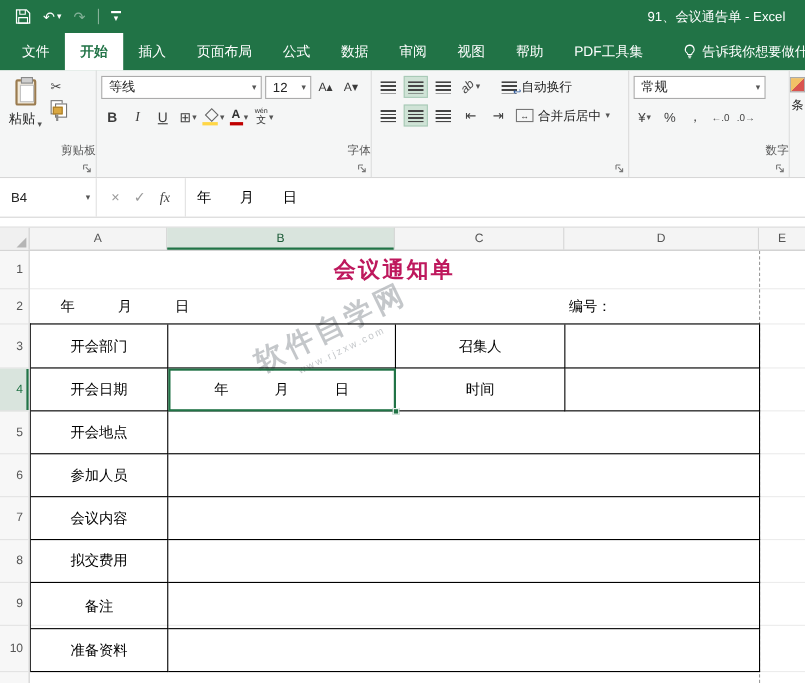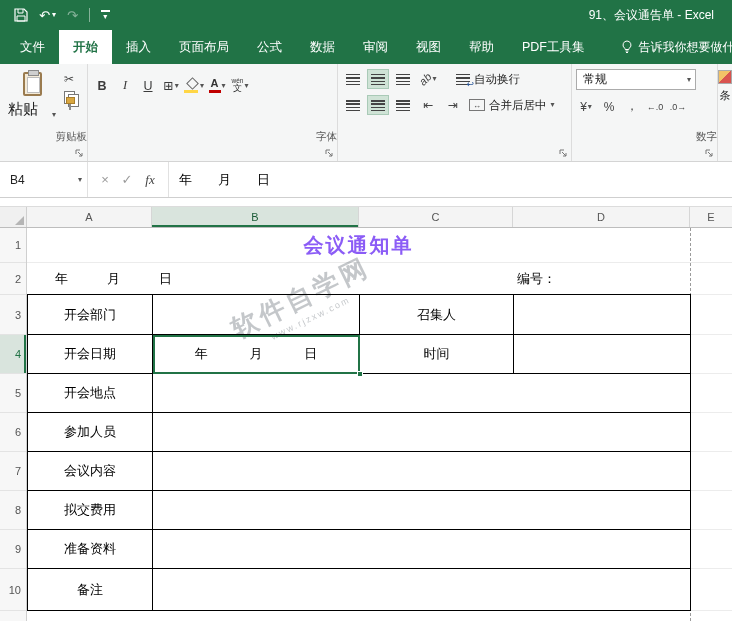--- a/index.html
+++ b/index.html
@@ -33,21 +33,21 @@
   .dd{font-size:8px;color:#555;line-height:1;}
   .dd::after{content:"▾";}
   .combo{background:#fff;border:1px solid #ababab;height:21px;display:flex;align-items:center;
     justify-content:space-between;font-size:12px;color:#222;padding:0 4px 0 6px;}
   .sbtn{height:21px;min-width:20px;display:inline-flex;align-items:center;justify-content:center;
     gap:1px;font-size:12.5px;color:#3b3b3b;}
 
   .g-clip{width:88px;}
   .clipwrap{display:flex;gap:8px;padding-left:4px;}
   .pastebtn{display:flex;flex-direction:column;align-items:center;gap:4px;padding-top:3px;}
-  .pastelabel{display:flex;align-items:flex-end;gap:14px;font-size:15px;color:#222;}
+  .pastelabel{display:flex;align-items:flex-end;gap:2px;font-size:12px;color:#222;}
   .clipicons{display:flex;flex-direction:column;gap:6px;padding-top:4px;align-items:flex-start;}
   .ic-paste{width:19px;height:24px;border:2px solid #9a7b4f;background:#f3ead8;border-radius:2px;position:relative;}
   .ic-paste::before{content:"";position:absolute;top:-4px;left:3px;width:9px;height:4px;background:#cfcfcf;border:1px solid #8a8a8a;}
   .ic-paste::after{content:"";position:absolute;left:2px;top:3px;width:11px;height:14px;background:#fff;border:1px solid #bdbdbd;}
   .ic-cut{font-size:12px;color:#444;line-height:1;}
   .ic-copy{position:relative;width:15px;height:15px;}
   .ic-copy::before{content:"";position:absolute;left:0;top:0;width:9px;height:11px;border:1px solid #777;background:#fff;}
   .ic-copy::after{content:"";position:absolute;left:4px;top:3px;width:9px;height:11px;border:1px solid #777;background:#fff;}
   .ic-brush{position:relative;width:12px;height:14px;}
   .ic-brush::before{content:"";position:absolute;top:0;left:2px;width:7px;height:5px;background:#d9a741;border:1px solid #a87d2a;}
@@ -125,21 +125,21 @@
   .h35{height:35px;} .h32{height:32px;} .h40{height:40px;} .h39{height:39px;} .h42{height:42px;} .h10{height:10px;}
   .gridlines{position:absolute;left:27px;right:0;top:0;z-index:0;}
   .gl{border-bottom:1px solid #ececec;}
   .pagebreak{position:absolute;left:690px;top:0;bottom:0;border-left:1px dashed #9b9b9b;z-index:1;}
   .watermark{position:absolute;left:228px;top:52px;transform:rotate(-26deg);text-align:center;
     color:rgba(125,131,137,.45);z-index:1;pointer-events:none;white-space:nowrap;}
   .wm1{font-size:26px;font-weight:bold;letter-spacing:4px;}
   .wm2{font-size:9px;letter-spacing:2px;}
   .sheetlayer{position:absolute;inset:0;z-index:2;}
   .sheet-title{position:absolute;left:27px;top:0;width:663px;height:35px;display:flex;
-    align-items:center;justify-content:center;font-size:20px;font-weight:bold;color:#8b5cf6;letter-spacing:2px;}
+    align-items:center;justify-content:center;font-size:20px;font-weight:bold;color:#be185d;letter-spacing:2px;}
   .dateline{position:absolute;left:55px;top:35px;height:32px;line-height:32px;font-size:13px;color:#000;}
   .numlabel{position:absolute;left:517px;top:35px;height:32px;line-height:32px;font-size:13px;color:#000;}
   .form{position:absolute;left:27px;top:66px;width:664px;border-top:1px solid #000;border-left:1px solid #000;}
   .frow{display:flex;}
   .cell{border-right:1px solid #000;border-bottom:1px solid #000;display:flex;align-items:center;
     justify-content:center;font-size:13px;color:#000;position:relative;background:transparent;}
   .cA{width:125px;} .cB{width:207px;} .cC{width:154px;} .cRest{flex:1;}
   .selcell{justify-content:space-evenly;outline:2px solid #217346;outline-offset:-2px;z-index:3;}
   .handle{position:absolute;right:-4px;bottom:-4px;width:6px;height:6px;background:#217346;border:1px solid #fff;z-index:5;}
 </style>
@@ -213,20 +213,36 @@
       </div>
       <div class="glabel">剪贴板</div>
       <span class="launcher">
         <svg width="9" height="9" viewBox="0 0 9 9">
             <path d="M1 1h4M1 1v4M3 3l4 4M7 4v3H4" stroke="#777" fill="none"></path>
           </svg>
       </span>
     </div>
 
     <div class="rgroup g-font">
+      <div class="frow1">
+        <div class="combo w-fontname">
+          <span>等线</span>
+          <span class="dd"></span>
+        </div>
+        <div class="combo w-fontsize">
+          <span>12</span>
+          <span class="dd"></span>
+        </div>
+        <span class="sbtn gs-font">
+            <span>A▴</span>
+          </span>
+        <span class="sbtn gs-font">
+            <span>A▾</span>
+          </span>
+      </div>
       <div class="frow2">
         <span class="sbtn bold">B</span>
         <span class="sbtn ital">I</span>
         <span class="sbtn und">U</span>
         <span class="sbtn">
           <span>⊞</span>
             <span class="dd"></span>
         </span>
         <span class="sbtn">
           <span class="ic-fill"></span>
@@ -439,25 +455,25 @@
           <div class="cell cRest"></div>
         </div>
         <div class="frow h39">
           <div class="cell cA">会议内容</div>
           <div class="cell cRest"></div>
         </div>
         <div class="frow h39">
           <div class="cell cA">拟交费用</div>
           <div class="cell cRest"></div>
         </div>
-        <div class="frow h39">
-          <div class="cell cA">准备资料</div>
-          <div class="cell cRest"></div>
-        </div>
         <div class="frow h42">
           <div class="cell cA">备注</div>
           <div class="cell cRest"></div>
         </div>
+        <div class="frow h39">
+          <div class="cell cA">准备资料</div>
+          <div class="cell cRest"></div>
+        </div>
       </div>
     </div>
   </div>
 
 </div>
 
 </body></html>

